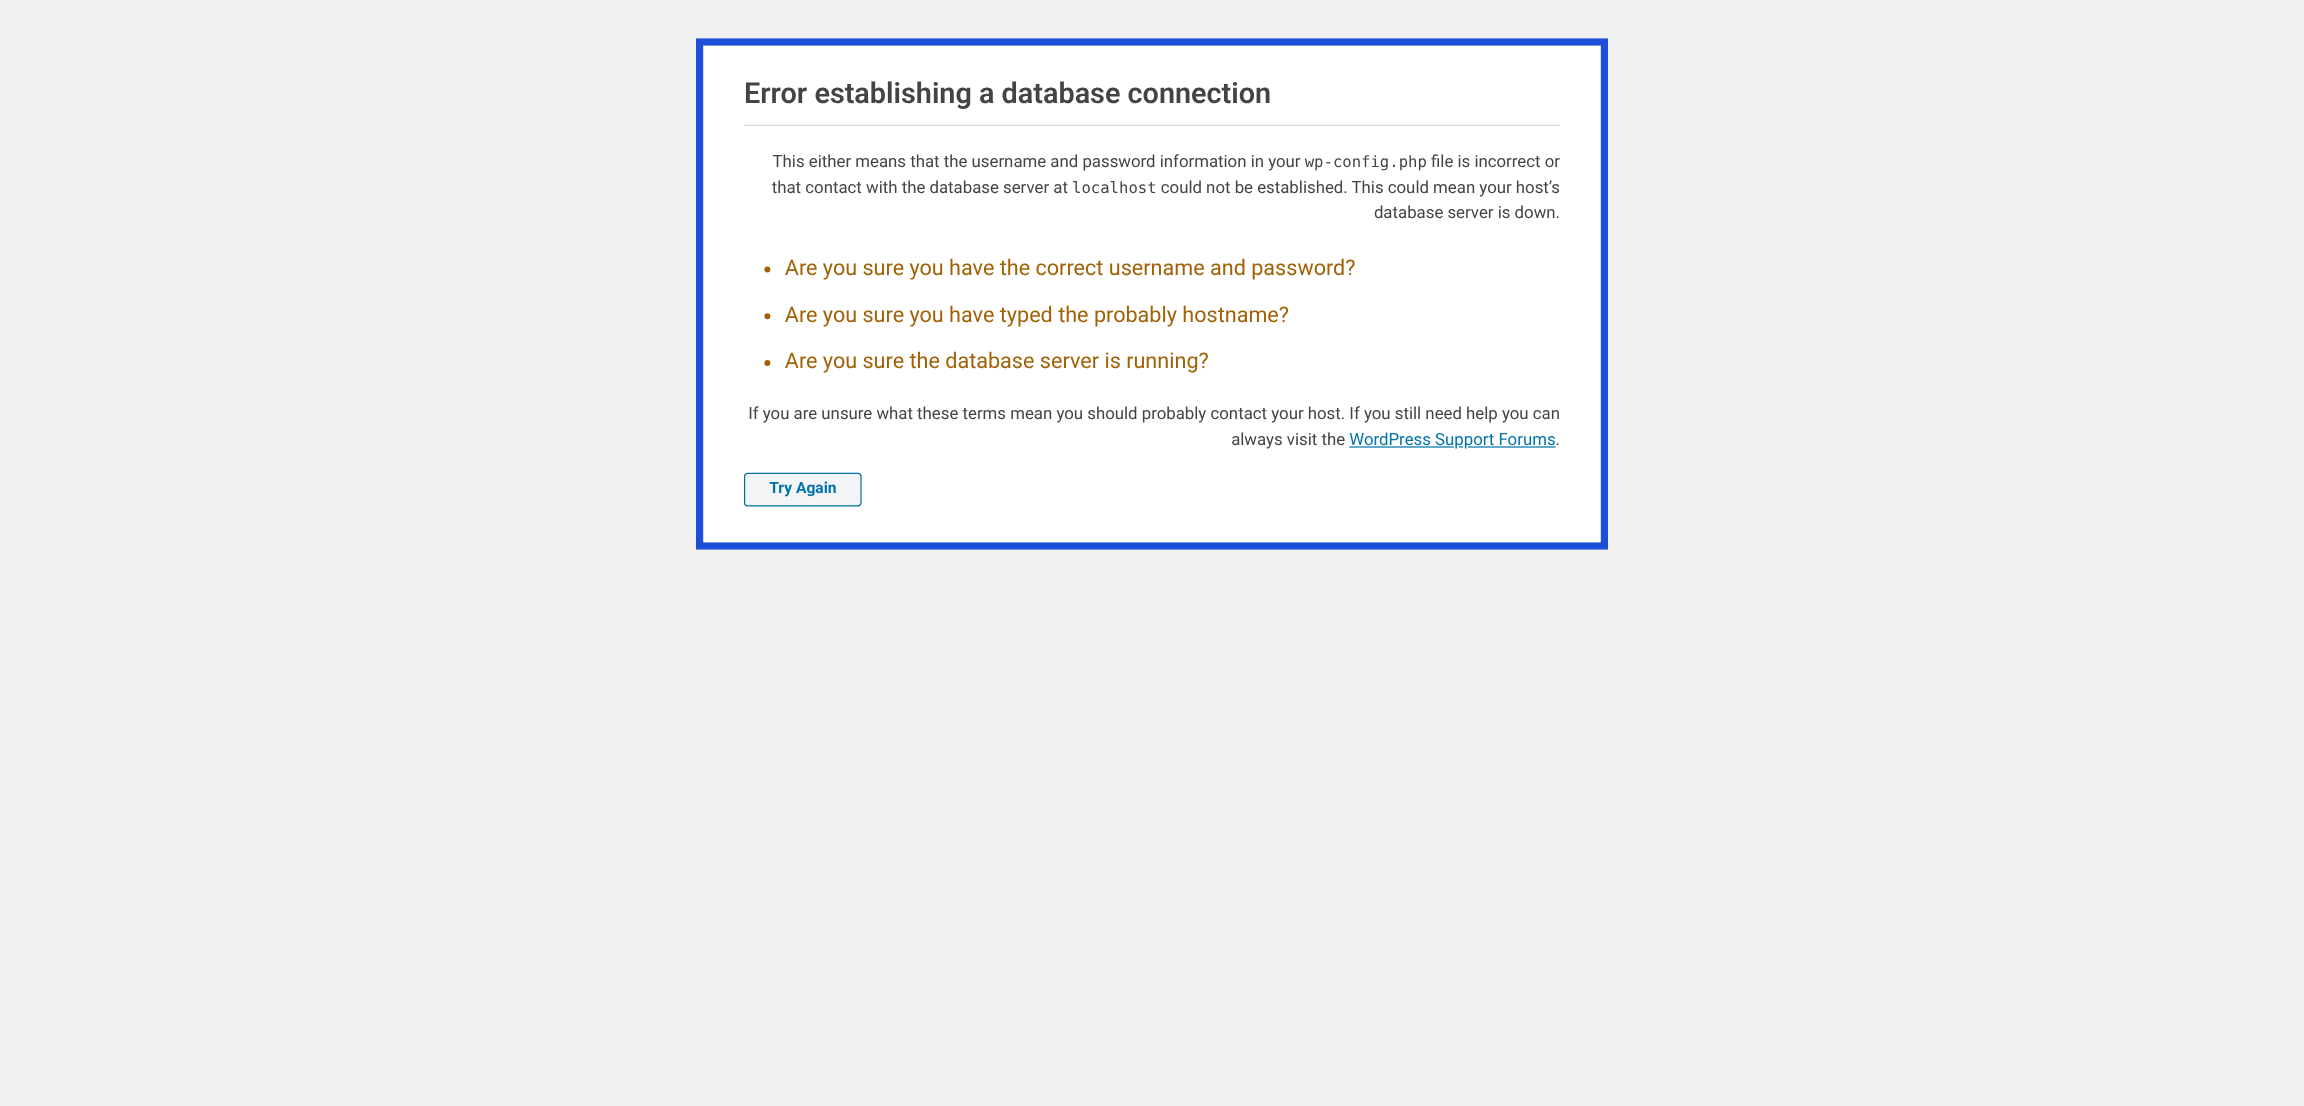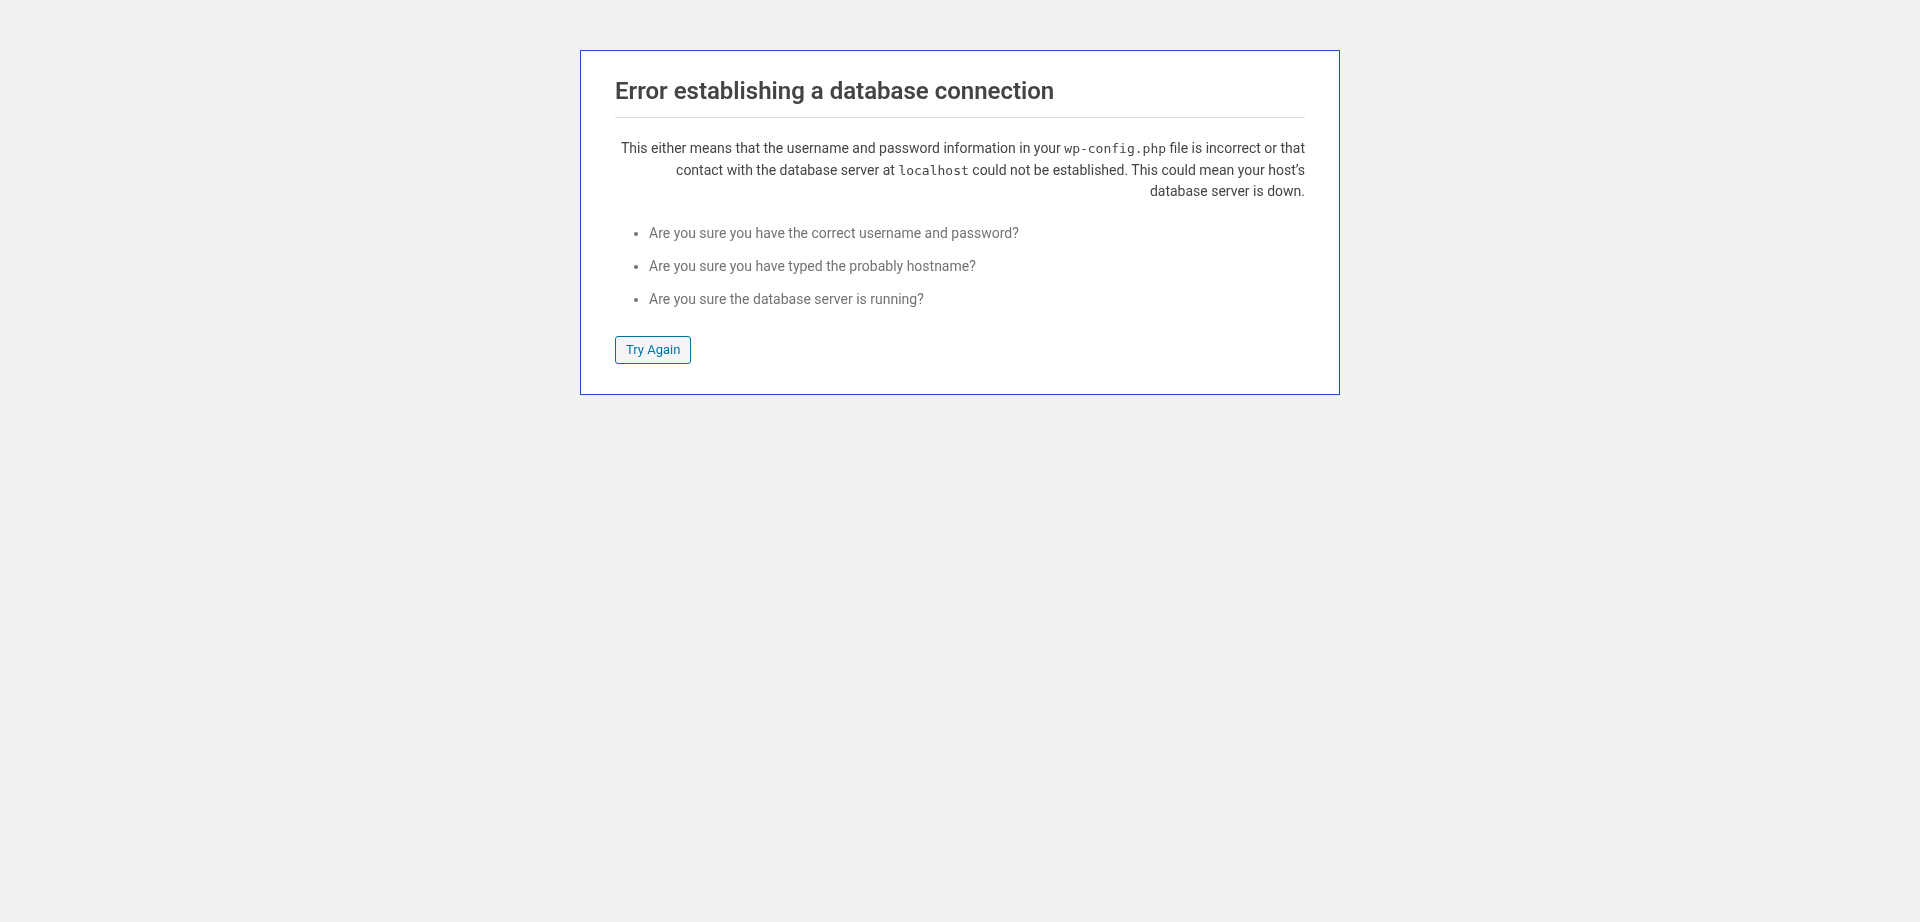--- a/index.html
+++ b/index.html
@@ -9,23 +9,23 @@
     }
     html, body {
       width: 100%;
       min-height: 100vh;
       background: #f1f1f1;
       font-family: -apple-system, BlinkMacSystemFont, "Segoe UI", Roboto, Oxygen-Sans, Ubuntu, Cantarell, "Helvetica Neue", sans-serif;
       color: #444;
     }
     #error-page {
       background: #fff;
-      border: 1px solid #1d4ed8;
+      border: 6px solid #1d4ed8;
       max-width: 760px;
-      margin: 50px auto 0 auto;
+      margin: 32px auto 0 auto;
       padding: 26px 34px 30px 34px;
     }
     #error-page h1 {
       font-size: 24px;
       font-weight: 600;
       color: #444;
       border-bottom: 1px solid #dadada;
       padding-bottom: 12px;
       margin-bottom: 20px;
     }
@@ -38,44 +38,45 @@
     }
     #error-page code {
       font-family: Consolas, Monaco, monospace;
       font-size: 13px;
     }
     #error-page ul {
       margin: 0 0 20px 0;
       padding-left: 34px;
     }
     #error-page ul li {
-      font-size: 14px;
+      font-size: 18px;
       line-height: 1.5;
       margin-bottom: 12px;
-      color: #737373;
+      color: #a16207;
     }
     #error-page ul li:last-child {
       margin-bottom: 0;
     }
     #error-page a {
       color: #0073aa;
       text-decoration: underline;
     }
     .button {
       display: inline-block;
       background: #f3f5f6;
       border: 1px solid #0071a1;
       color: #0071a1;
       font-size: 13px;
       line-height: 2;
-      padding: 0 10px;
+      padding: 0 20px;
       border-radius: 3px;
       cursor: pointer;
       text-decoration: none !important;
       margin-top: 6px;
+      font-weight: bold;
     }
     .p-last {
       margin-bottom: 10px !important;
     }
     ul.checklist {
       margin-bottom: 28px;
     }
   </style>
 </head>
 <body>
@@ -86,15 +87,18 @@
   <p>
     <span>This either means that the username and password information in your </span><code>wp-config.php</code><span> file is incorrect or that contact with the database server at </span><code>localhost</code><span> could not be established. This could mean your host’s database server is down.</span>
   </p>
 
   <ul class="checklist">
     <li>Are you sure you have the correct username and password?</li>
     <li>Are you sure you have typed the probably hostname?</li>
     <li>Are you sure the database server is running?</li>
   </ul>
 
+  <p class="p-last">
+    <span>If you are unsure what these terms mean you should probably contact your host. If you still need help you can always visit the </span><a href="#">WordPress Support Forums</a><span>.</span>
+  </p>
 
   <a href="#" class="button">Try Again</a>
 </div>
 
 </body></html>

